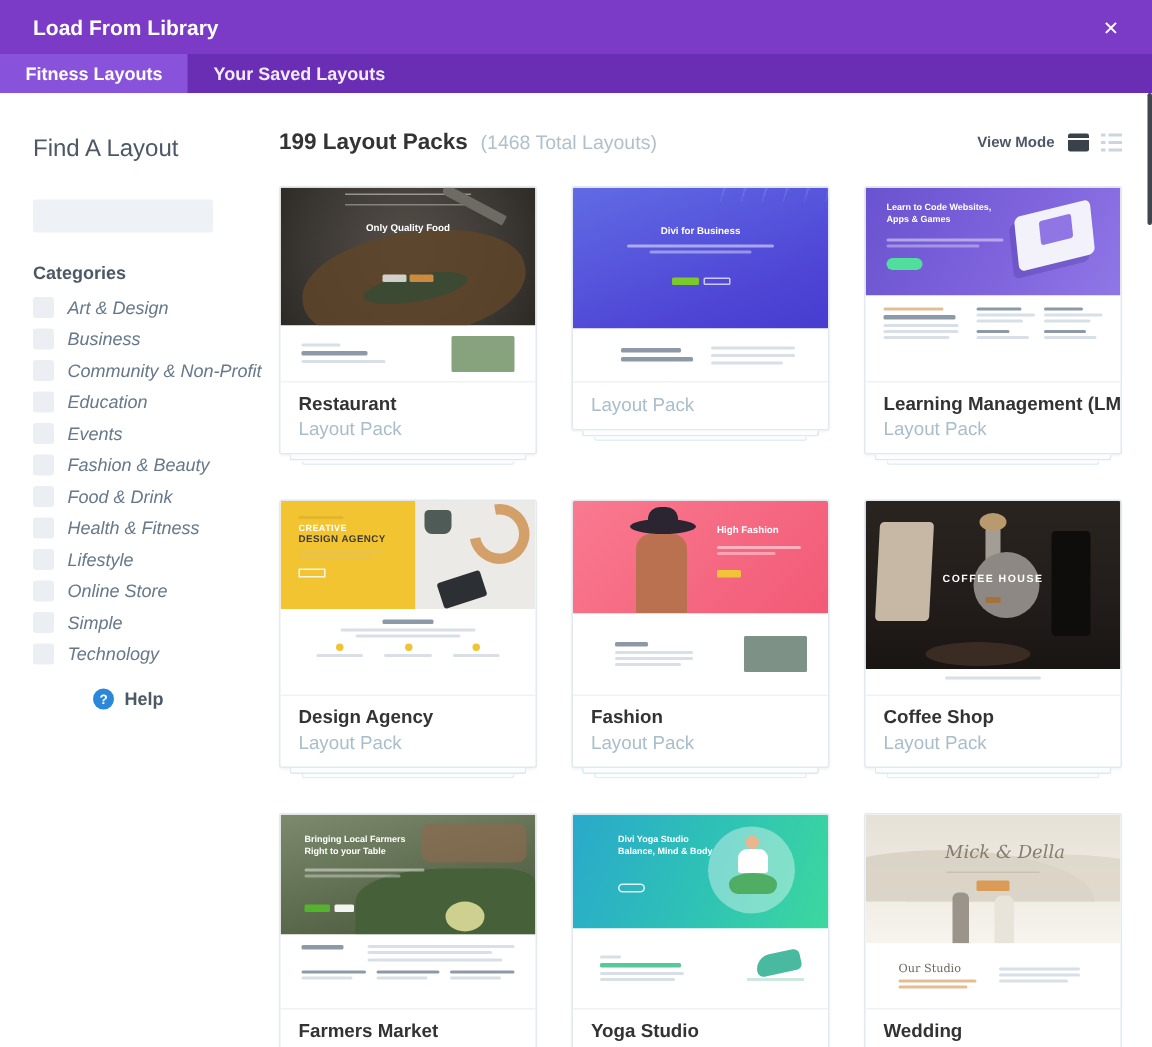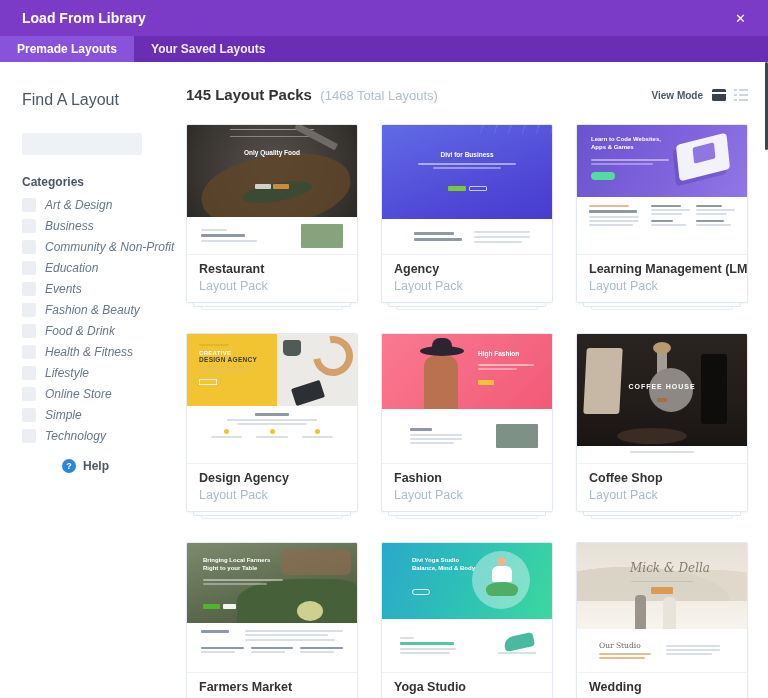--- a/index.html
+++ b/index.html
@@ -184,21 +184,21 @@
 </style>
 </head>
 <body>
 
 <div class="hdr">
   <span class="hdr-title">Load From Library</span>
   <span class="hdr-close">✕</span>
 </div>
 
 <div class="tabs">
-  <div class="tab active">Premade Layouts</div>
+  <div class="tab active">Fitness Layouts</div>
   <div class="tab">Your Saved Layouts</div>
 </div>
 
 <div class="body">
   <div class="sb"></div>
 
   <div class="sidebar">
     <div class="fal">Find A Layout</div>
     <input class="search-input" type="text" value="" style="">
     <div class="side-label">Categories</div>
@@ -254,21 +254,21 @@
 
     <div class="help">
       <span class="help-ic">?</span>
       <span class="help-lb">Help</span>
     </div>
   </div>
 
   <div class="main">
     <div class="main-hdr">
       <div>
-        <span class="packs">145 Layout Packs</span>
+        <span class="packs">199 Layout Packs</span>
         <span class="total">(1468 Total Layouts)</span>
       </div>
       <div class="vm">
         <span class="vm-lb">View Mode</span>
         <span class="ic-grid"></span>
         <span class="ic-list">
           <i style="top:0"></i>
             <i style="top:5px"></i>
             <i style="top:10px"></i>
           <b style="top:0"></b>
@@ -327,21 +327,20 @@
                 <div class="ln dk" style="width:48px;height:3px"></div>
               </div>
               <div class="txt">
                 <div class="ln" style="width:56px;margin-bottom:3px"></div>
                 <div class="ln" style="width:56px;margin-bottom:3px"></div>
                 <div class="ln" style="width:48px"></div>
               </div>
             </div>
           </div>
           <div class="cfoot">
-            <div class="ctitle">Agency</div>
             <div class="csub">Layout Pack</div>
           </div>
         </div>
         <div class="stk1"></div>
           <div class="stk2"></div>
       </div>
 
       <div class="cardwrap">
         <div class="card">
           <div class="thumb">

